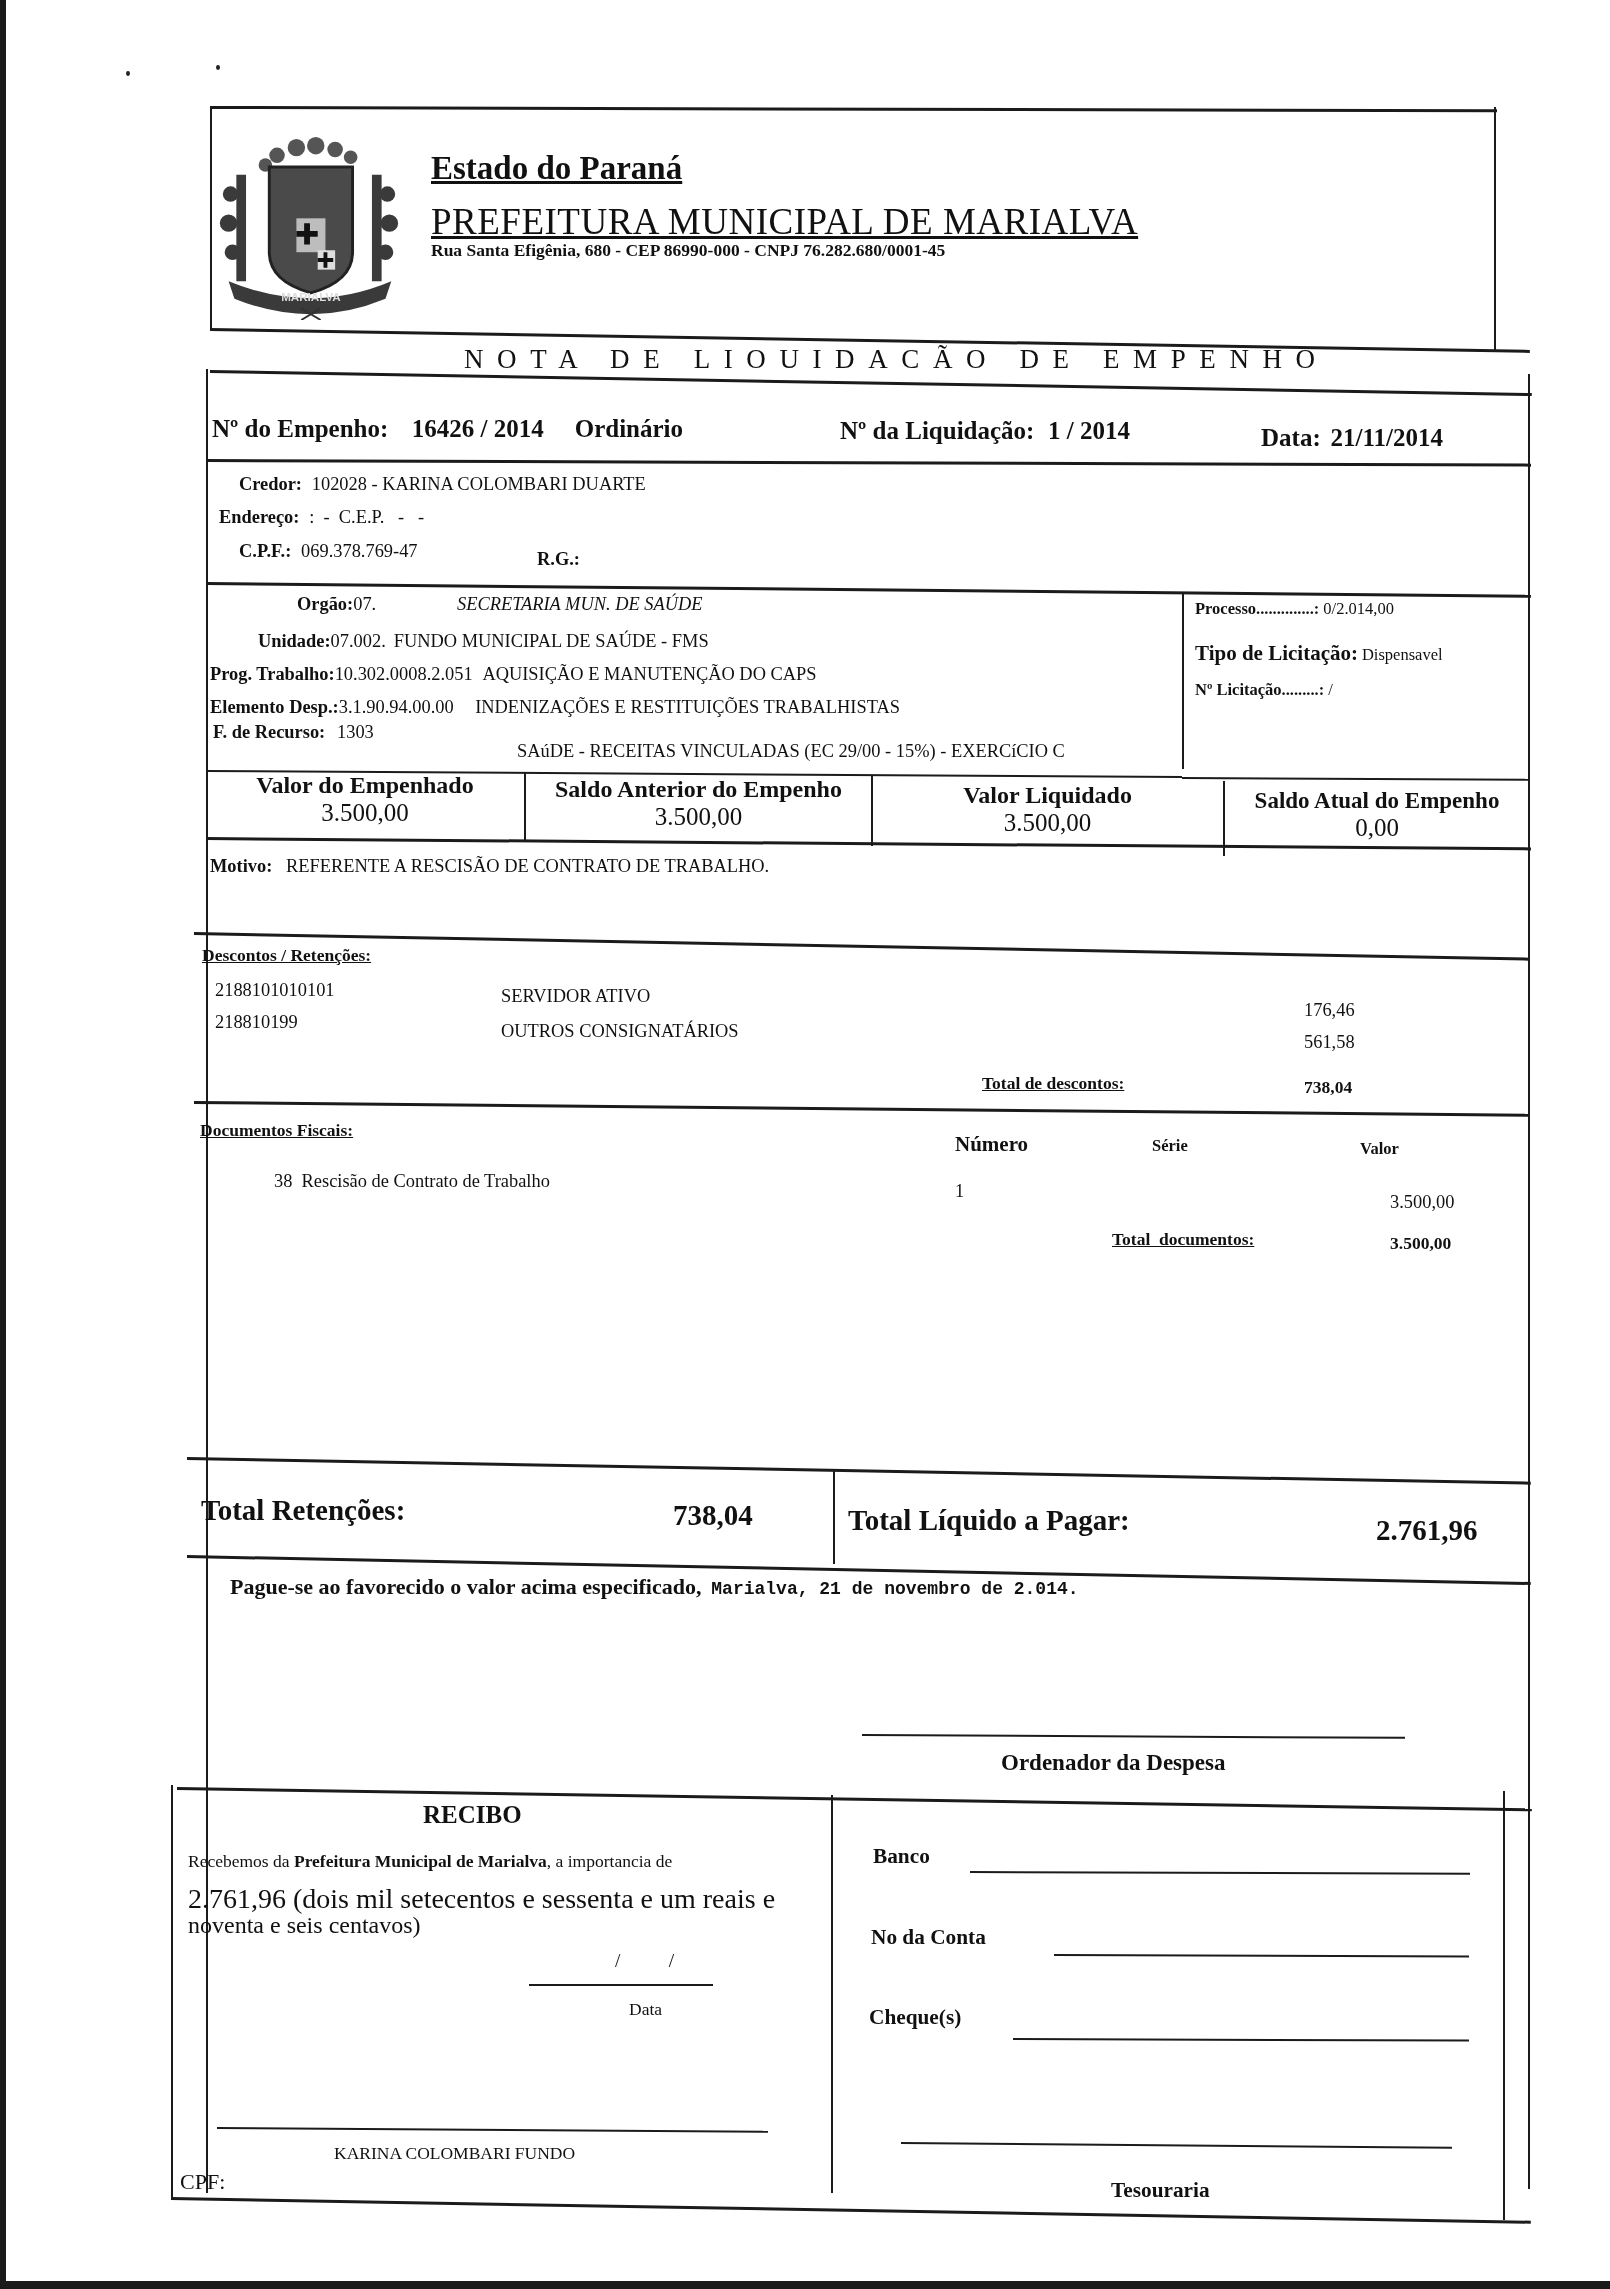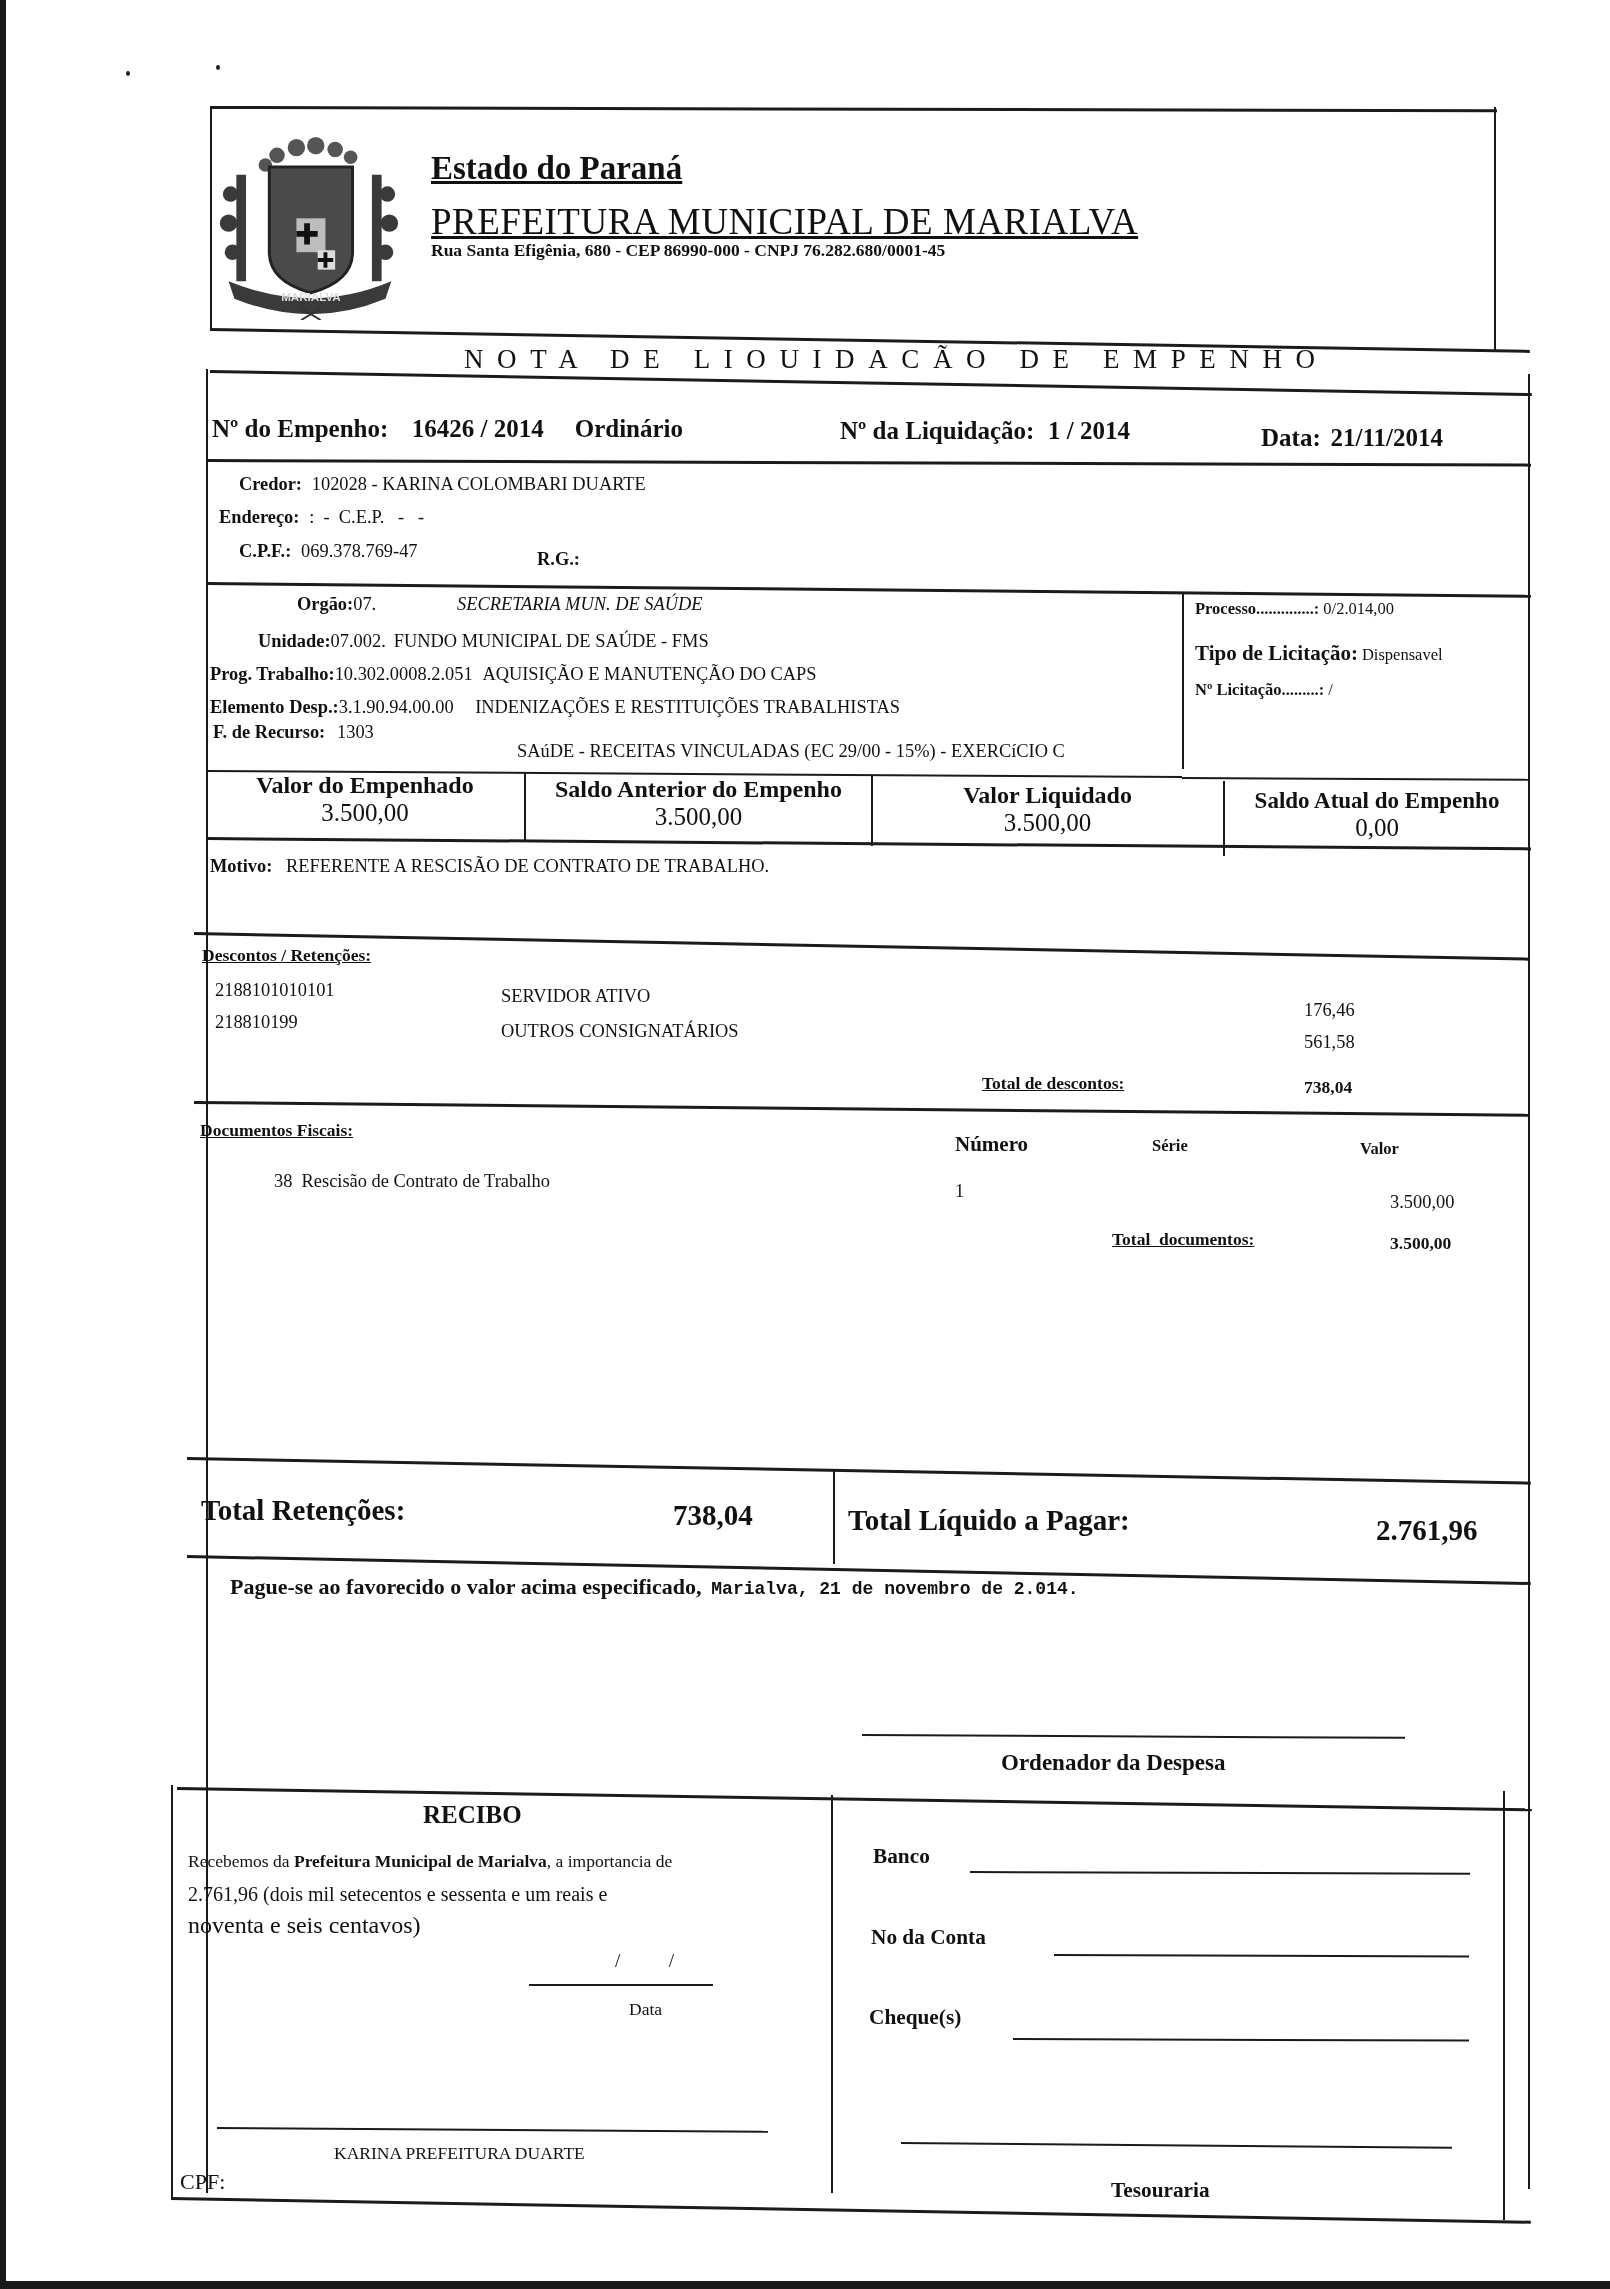--- a/index.html
+++ b/index.html
@@ -231,28 +231,28 @@
 <div class="hline thin" style="left:862px;top:1734px;width:543px;transform:rotate(0.3deg);transform-origin:left;"></div>
 <div class="abs bold" style="left:1001px;top:1750px;font-size:23px;">Ordenador da Despesa</div>
 
 <div class="hline" style="left:177px;top:1787px;width:1355px;transform:rotate(0.9deg);transform-origin:left;"></div>
 <div class="vline" style="left:831px;top:1795px;height:398px;"></div>
 
 <div class="abs bold" style="left:423px;top:1801px;font-size:25px;">RECIBO</div>
 <div class="abs f18" style="left:188px;top:1851px;white-space:nowrap;">
   <span>Recebemos da </span><span class="bold">Prefeitura Municipal de Marialva</span><span>, a importancia de</span>
 </div>
-<div class="abs" style="left:188px;top:1883px;font-size:20px;white-space:nowrap;">2.761,96 (dois mil setecentos e sessenta e um reais e</div>
+<div class="abs" style="left:188px;top:1883px;font-size:28px;white-space:nowrap;">2.761,96 (dois mil setecentos e sessenta e um reais e</div>
 <div class="abs" style="left:188px;top:1912px;font-size:24px;white-space:nowrap;">noventa e seis centavos)</div>
 <div class="abs f20" style="left:615px;top:1950px;white-space:pre;">/          /</div>
 <div class="hline thin" style="left:529px;top:1984px;width:184px;"></div>
 <div class="abs f18" style="left:629px;top:1999px;">Data</div>
 
 <div class="hline thin" style="left:217px;top:2127px;width:551px;transform:rotate(0.4deg);transform-origin:left;"></div>
-<div class="abs f18" style="left:334px;top:2143px;">KARINA PREFEITURA DUARTE</div>
+<div class="abs f18" style="left:334px;top:2143px;">KARINA COLOMBARI FUNDO</div>
 <div class="abs" style="left:180px;top:2169px;font-size:22px;">CPF:</div>
 
 <div class="abs bold f22" style="left:873px;top:1844px;">Banco</div>
 <div class="hline thin" style="left:970px;top:1871px;width:500px;transform:rotate(0.2deg);transform-origin:left;"></div>
 <div class="abs bold f22" style="left:871px;top:1925px;">No da Conta</div>
 <div class="hline thin" style="left:1054px;top:1954px;width:415px;transform:rotate(0.2deg);transform-origin:left;"></div>
 <div class="abs bold f22" style="left:869px;top:2005px;">Cheque(s)</div>
 <div class="hline thin" style="left:1013px;top:2038px;width:456px;transform:rotate(0.2deg);transform-origin:left;"></div>
 
 <div class="hline thin" style="left:901px;top:2142px;width:551px;transform:rotate(0.5deg);transform-origin:left;"></div>

